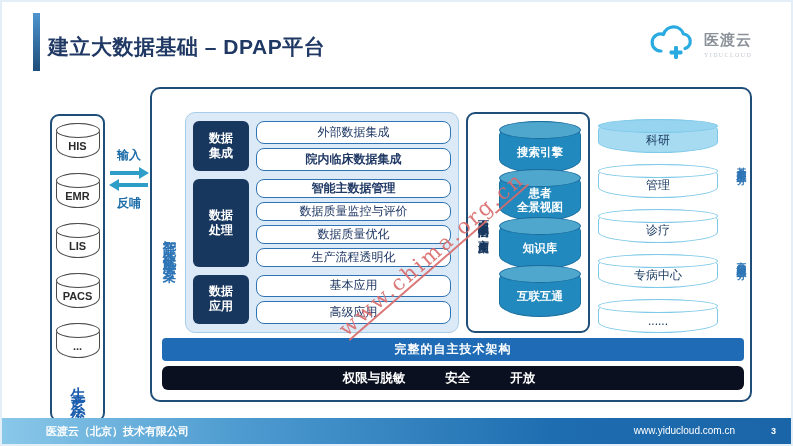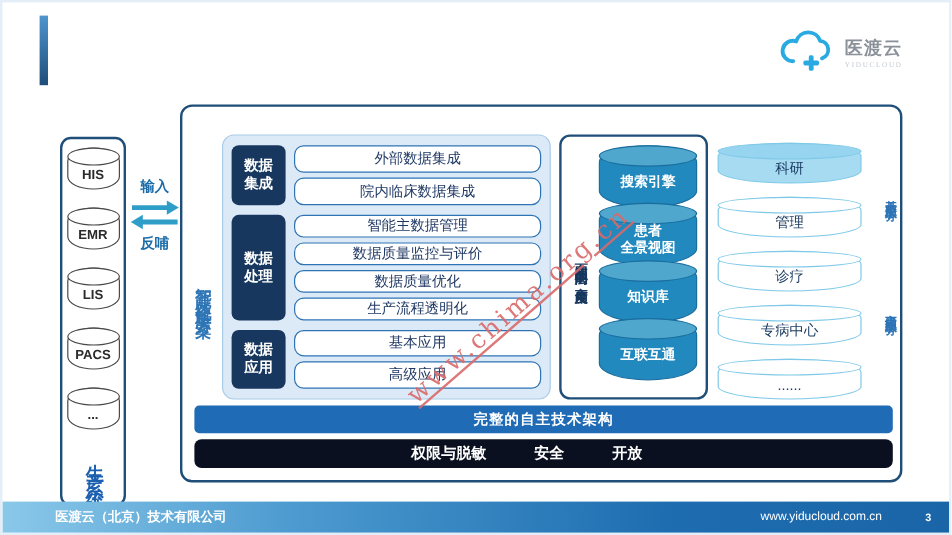--- a/index.html
+++ b/index.html
@@ -38,29 +38,29 @@
     border:2px solid #1F4E79; border-radius:10px; background:#fff; }
   .sol-label-wrap { position:absolute; left:3px; top:0; height:100%; width:28px;
     display:flex; align-items:center; justify-content:center; }
   .sol-label { writing-mode:vertical-rl; font-size:13.5px; font-weight:bold; color:#2E75B6;
     letter-spacing:3.5px; }
   
   .panel { position:absolute; left:33px; top:23px; width:274px; height:221px;
     background:#DCEAF8; border:1px solid #A8CBE8; border-radius:10px;
     padding:8px 7px; display:flex; flex-direction:column; gap:8px; }
   .group { display:flex; gap:7px; align-items:stretch; flex:1; }
-  .glabel { width:45px; flex:none; background:#17375E; color:#fff; font-size:12px;
+  .glabel { width:56px; flex:none; background:#17375E; color:#fff; font-size:12px;
     font-weight:bold; border-radius:6px; display:flex; align-items:center;
     justify-content:center; text-align:center; line-height:1.25; }
   .glabel span { display:block; width:2em; }
   .gitems { flex:1; display:flex; flex-direction:column; gap:4px; }
   .gitem { flex:1; min-height:19px; border:1.4px solid #2E74B5; border-radius:8px;
     background:#fff; display:flex; align-items:center; justify-content:center;
     font-size:12px; color:#1F3864; }
-  .gitem.bold { font-weight:normal; }
+  .gitem.bold { font-weight:bold; }
   
   .mid-box { position:absolute; left:314px; top:23px; width:124px; height:221px;
     border:2px solid #1F4E79; border-radius:9px; background:#fff; }
   .mid-label-wrap { position:absolute; left:3px; top:0; height:100%; width:24px;
     display:flex; align-items:center; justify-content:center; }
   .mid-label { writing-mode:vertical-rl; font-size:11px; font-weight:bold; color:#17375E;
     letter-spacing:1px; }
   .mid-cyls { position:absolute; left:31px; top:7px; width:84px; display:flex;
     flex-direction:column; }
   .bcyl { position:relative; width:82px; height:52px; background:#2189BE;
@@ -109,20 +109,21 @@
   .footer-url { position:absolute; right:56px; top:0; line-height:26px; color:#fff; font-size:10px; }
   .footer-page { position:absolute; right:15px; top:0; line-height:26px; color:#fff;
     font-size:9px; font-weight:bold; }
 </style>
 </head>
 <body>
 
 <div class="slide">
 
   <div class="accent-bar"></div>
+  <div class="page-title">建立大数据基础 – DPAP平台</div>
 
   <div class="logo">
     <span>
       <svg width="48" height="36" viewBox="0 0 48 36">
         <path d="M14 27 a8.5 8.5 0 1 1 2.5-16.5 a10.5 10.5 0 0 1 20-0.5 a7.5 7.5 0 0 1 1.5 14.6" fill="none" stroke="#29ABE2" stroke-width="3.2" stroke-linecap="round" stroke-linejoin="round"></path>
         <rect x="27" y="22" width="4" height="13" rx="1.4" fill="#29ABE2"></rect>
         <rect x="22.5" y="26.5" width="13" height="4" rx="1.4" fill="#29ABE2"></rect>
       </svg>
     </span>
     <span style="display:flex;flex-direction:column;">

